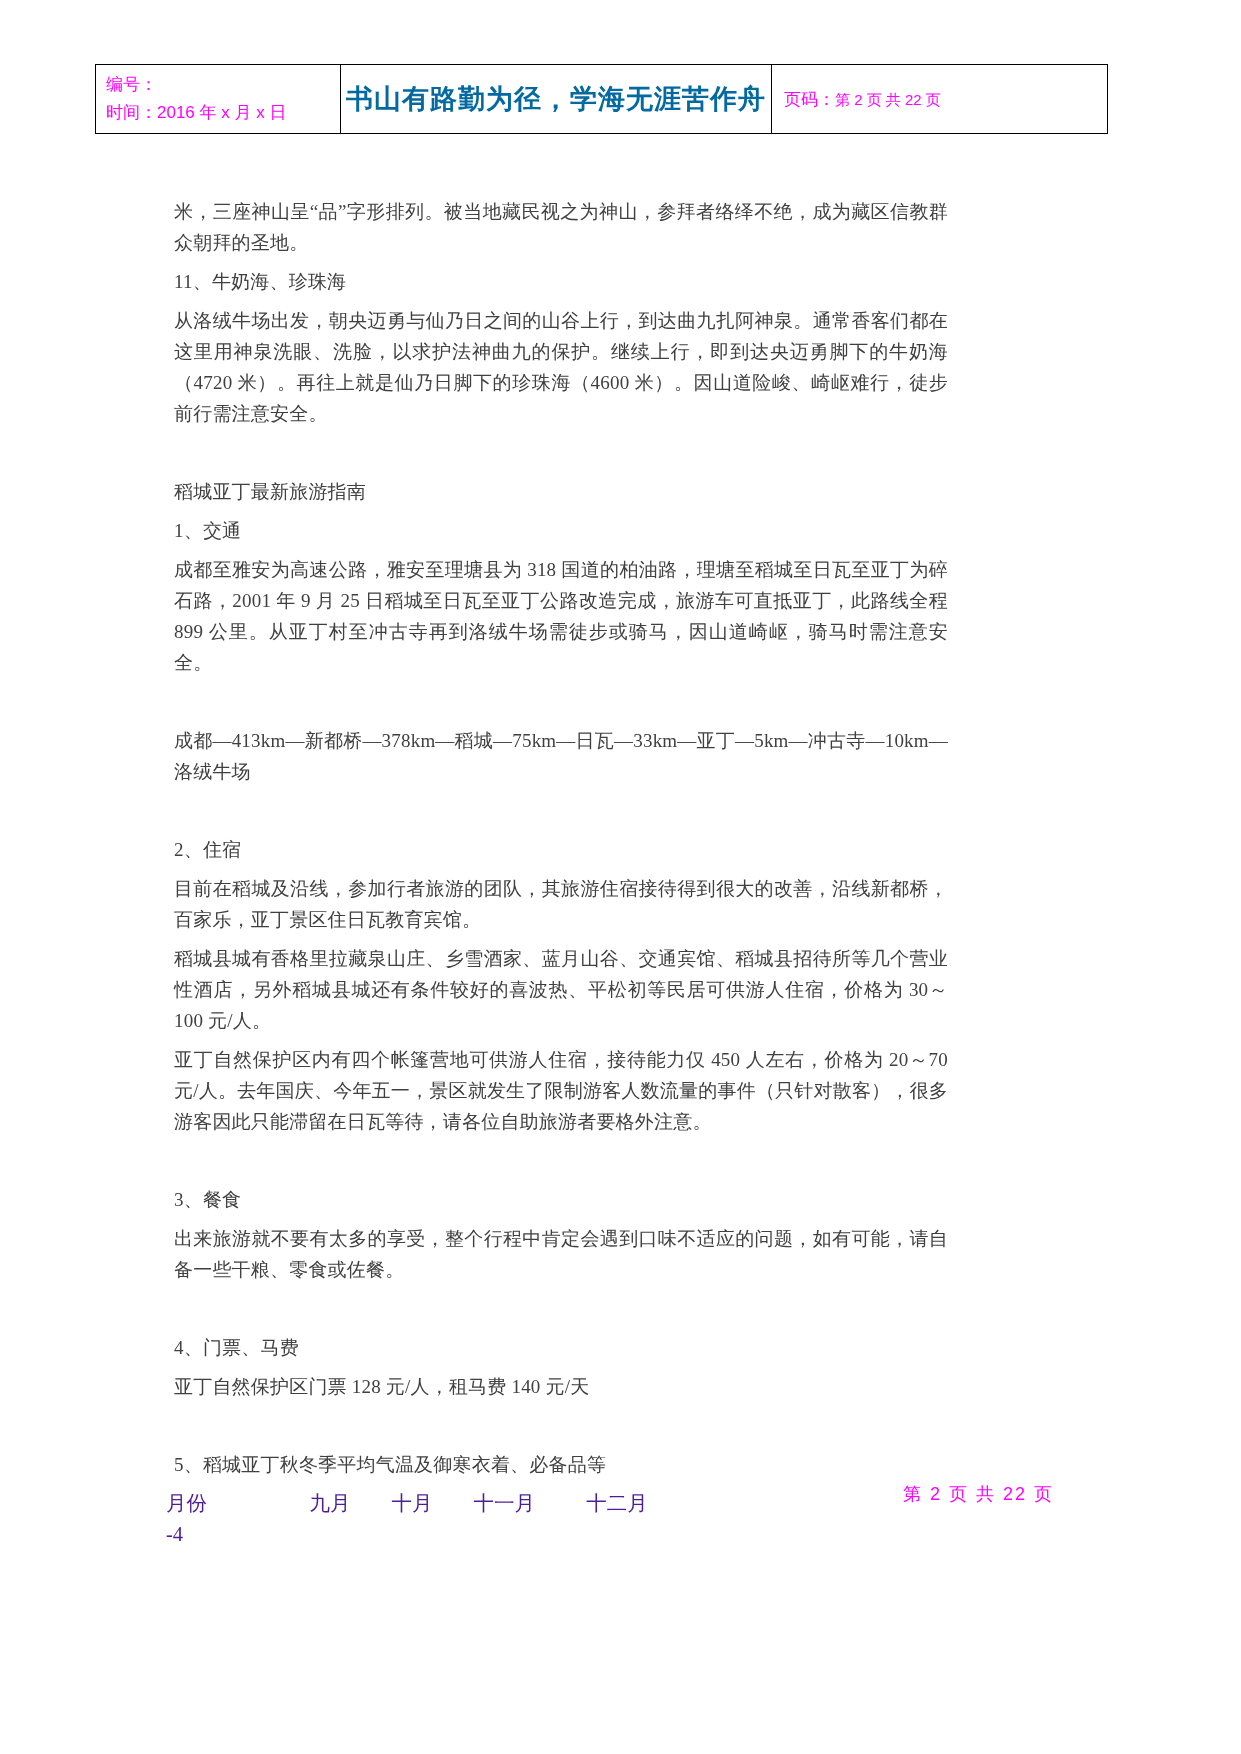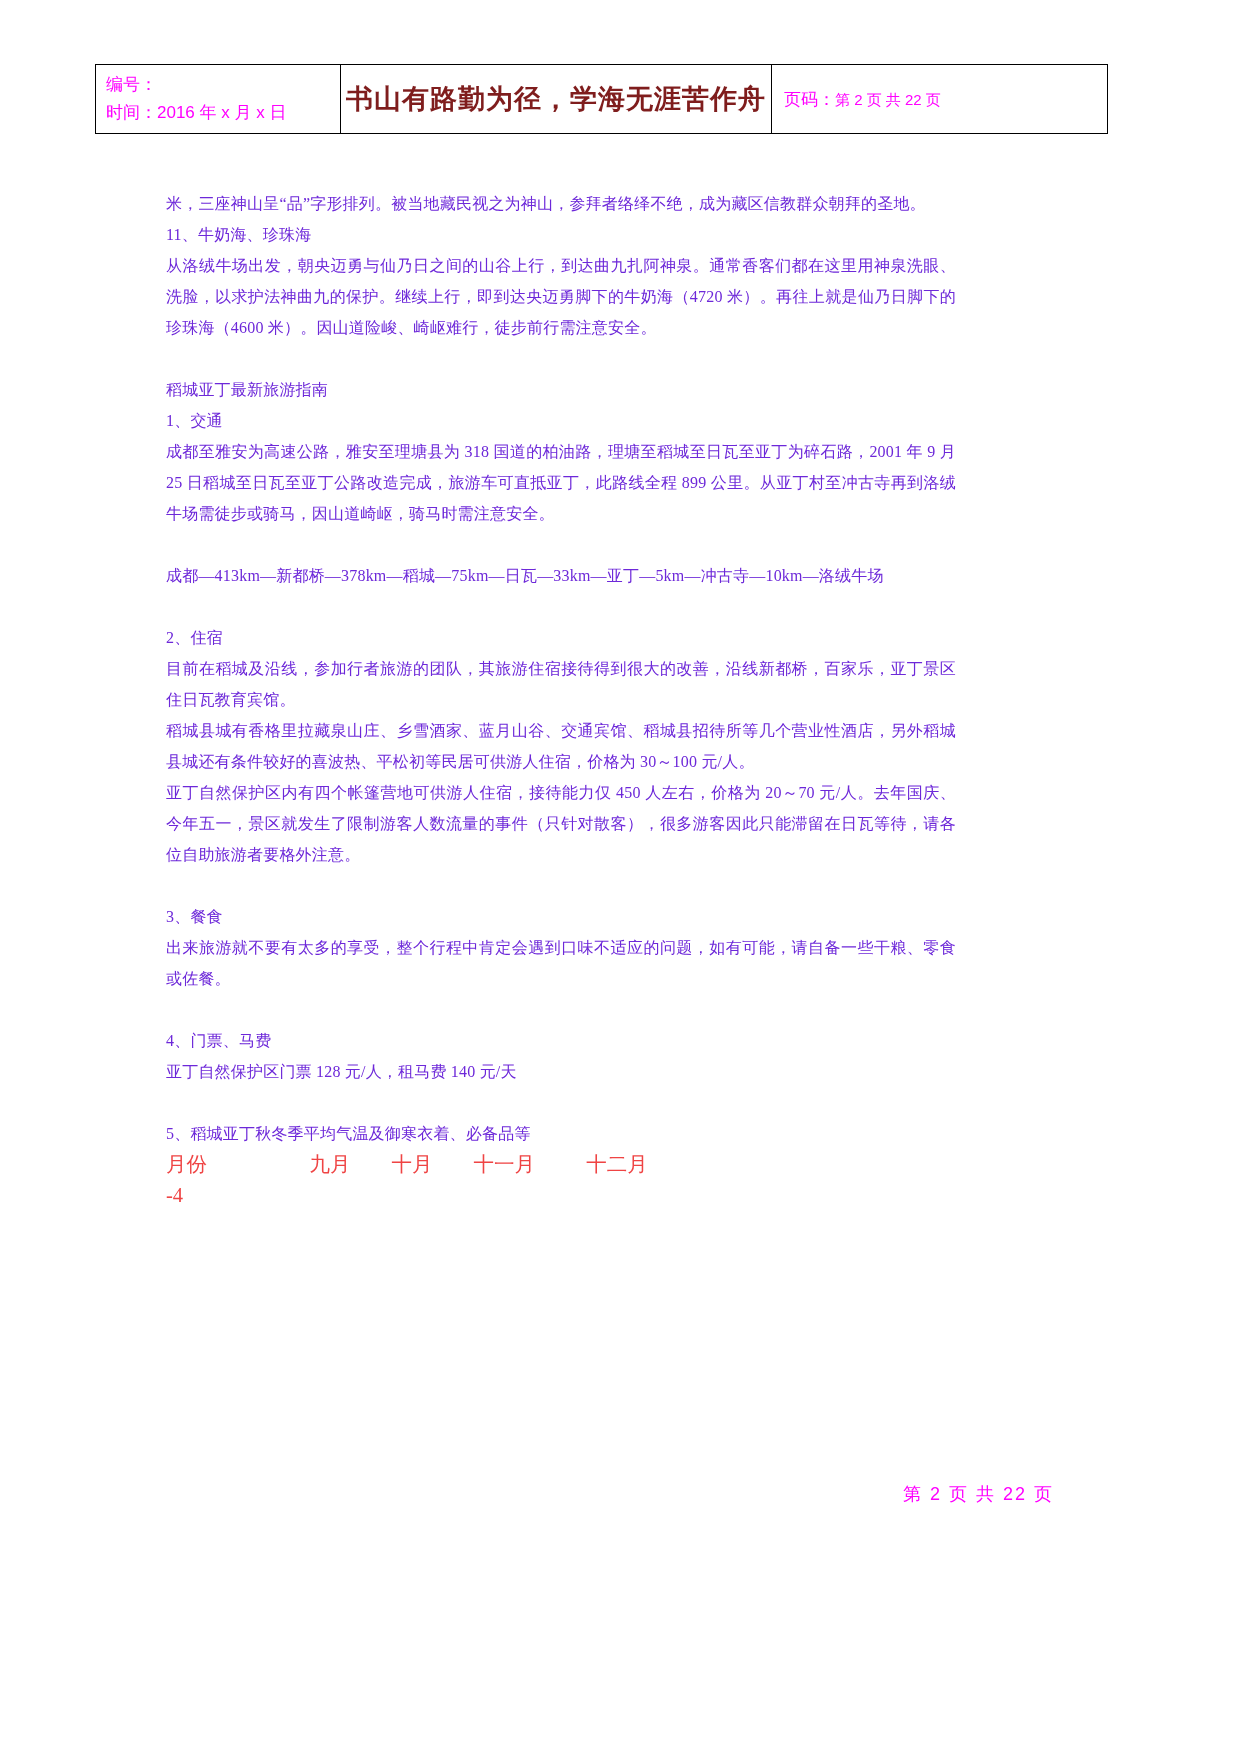--- a/index.html
+++ b/index.html
@@ -51,53 +51,53 @@
     font-family: "Liberation Sans", sans-serif;
     font-size: 17px;
     color: #ff00ff;
     line-height: 28px;
     white-space: nowrap;
   }
   .hdr-slogan {
     font-family: "Liberation Serif", serif;
     font-weight: bold;
     font-size: 27px;
-    color: #7f1d1d;
+    color: #0369a1;
     letter-spacing: 1px;
     white-space: nowrap;
   }
   .hdr-page {
     font-family: "Liberation Sans", sans-serif;
     font-size: 17px;
     color: #ff00ff;
     white-space: nowrap;
   }
   .hdr-page .num { font-size: 15px; }
 
   
   .content {
     position: absolute;
     left: 166px;
     top: 188px;
     width: 790px;
   }
   .para {
-    font-size: 16px;
+    font-size: 19px;
     line-height: 31px;
-    color: #6d28d9;
-    margin: 0;
+    color: #404040;
+    margin: 8px;
     text-align: justify;
     letter-spacing: 0.2px;
   }
   .spacer { height: 31px; }
 
   .tbl-row {
     font-size: 20.5px;
     line-height: 31px;
-    color: #ef4444;
+    color: #4c1d95;
     white-space: pre;
     font-family: "Liberation Serif", serif;
   }
 
   
   .footer {
     position: absolute;
     right: 132px;
     top: 1482px;
     font-family: "Liberation Sans", sans-serif;

